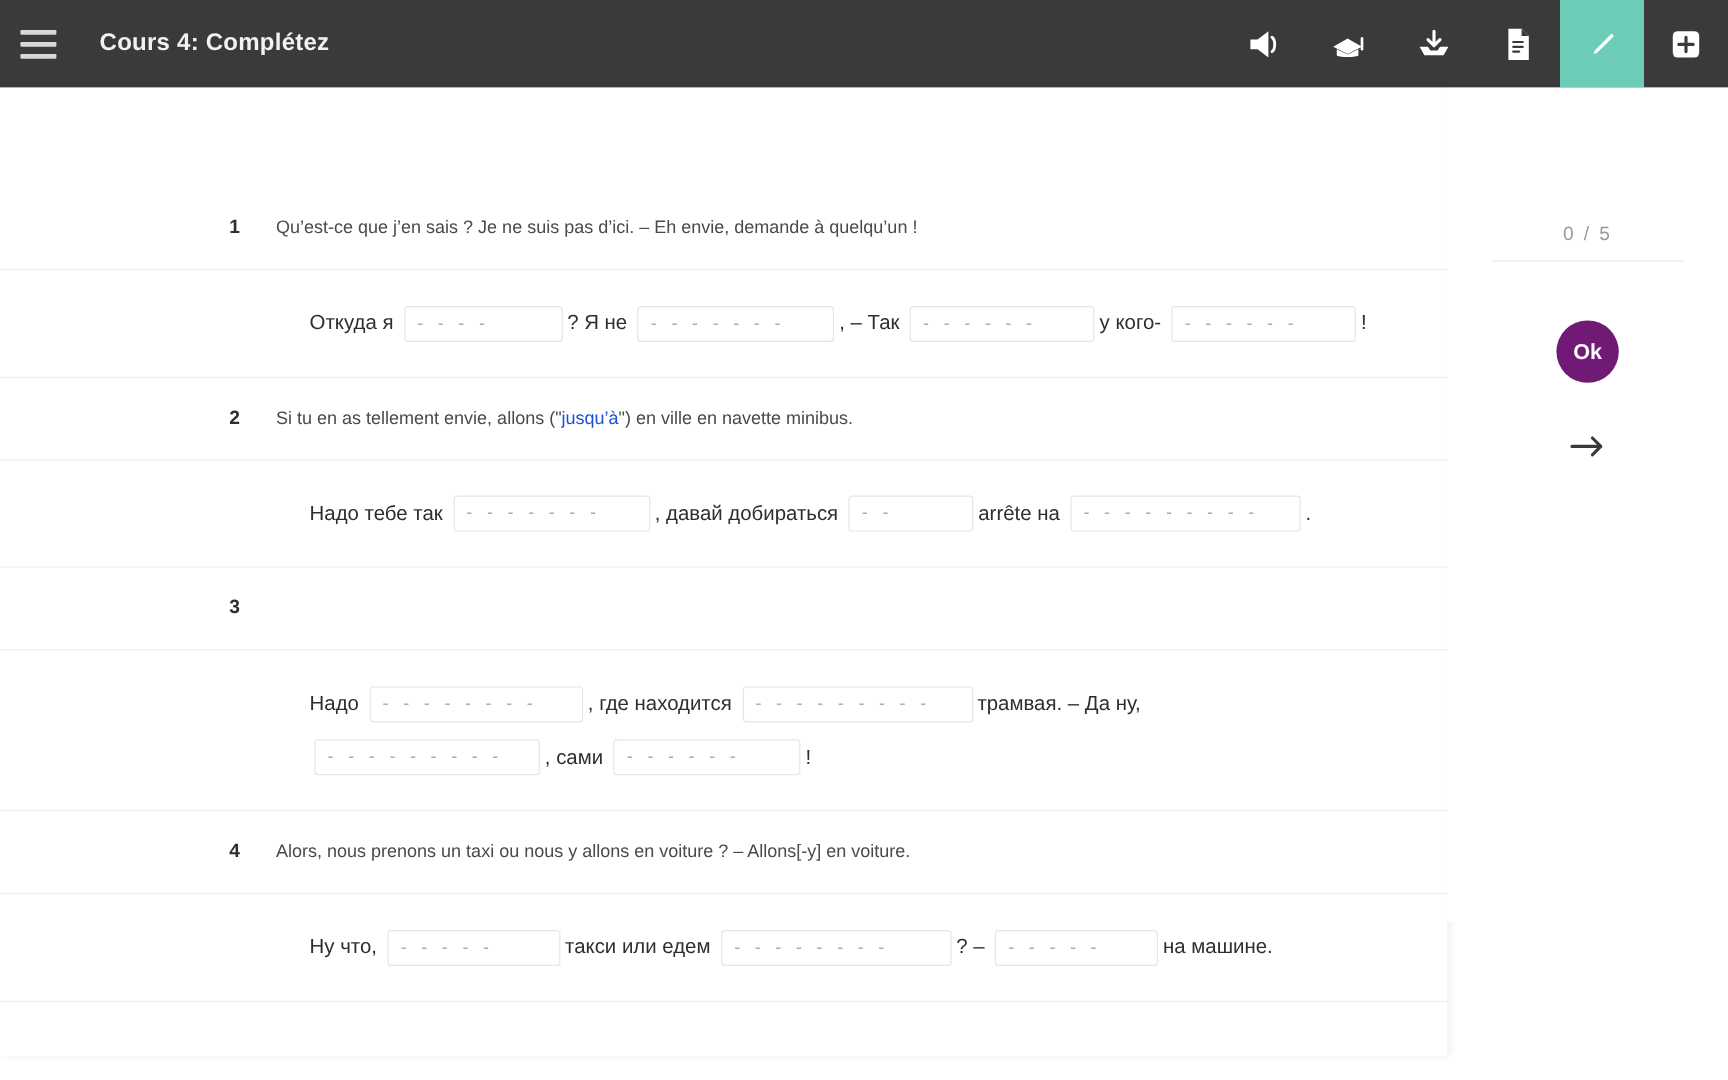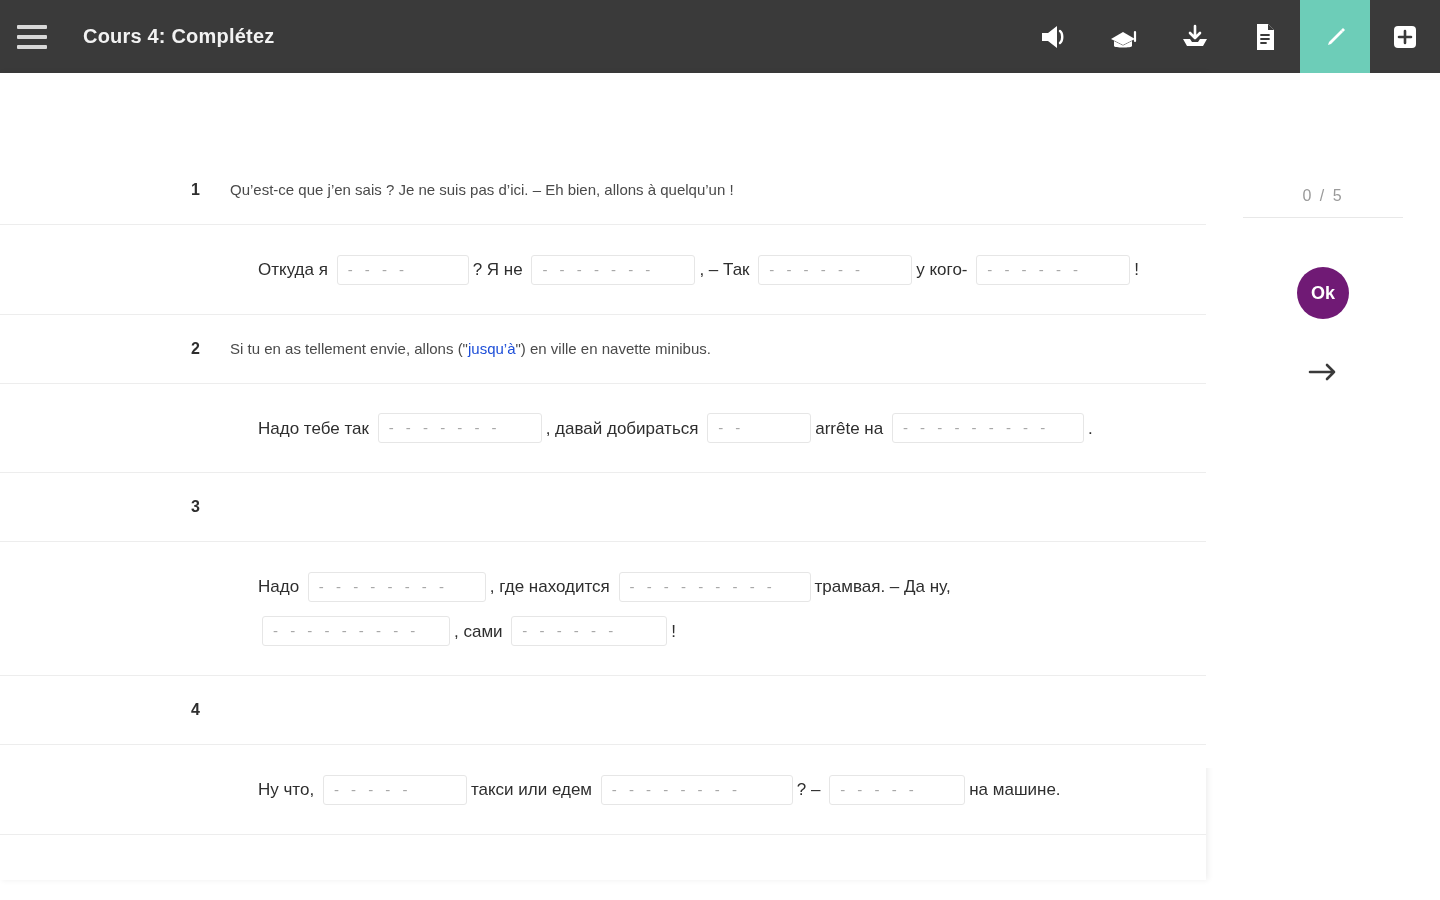--- a/index.html
+++ b/index.html
@@ -199,41 +199,42 @@
         <path d="M16 10v12M10 16h12" stroke="#3a3a3a" stroke-width="2.6" stroke-linecap="round"></path>
       </svg>
     </div>
   </div>
 </div>
 
 <div class="content">
   <div id="items-root">
       <div class="row prompt-row first">
         <div class="q-num">1</div>
-        <div class="q-text"><span>Qu’est-ce que j’en sais ? Je ne suis pas d’ici. – Eh bien, allons à quelqu’un !</span></div>
+        <div class="q-text"><span>Qu’est-ce que j’en sais ? Je ne suis pas d’ici. – Eh envie, demande à quelqu’un !</span></div>
       </div>
       <div class="row answer-row">
         <div class="answer-line"><span class="txt">Откуда я</span> <span class="blank" style="width: 132px;">- - - -</span><span class="txt">? Я не</span> <span class="blank" style="width: 164px;">- - - - - - -</span><span class="txt">, – Так</span> <span class="blank" style="width: 154px;">- - - - - -</span><span class="txt">у кого-</span> <span class="blank" style="width: 154px;">- - - - - -</span><span class="txt">!</span> </div>
       </div>
       <div class="row prompt-row">
         <div class="q-num">2</div>
         <div class="q-text"><span>Si tu en as tellement envie, allons ("</span><span class="hl">jusqu’à</span><span>") en ville en navette minibus.</span></div>
       </div>
       <div class="row answer-row">
         <div class="answer-line"><span class="txt">Надо тебе так</span> <span class="blank" style="width: 164px;">- - - - - - -</span><span class="txt">, давай добираться</span> <span class="blank" style="width: 104px;">- -</span><span class="txt">arrête на</span> <span class="blank" style="width: 192px;">- - - - - - - - -</span><span class="txt">.</span> </div>
       </div>
       <div class="row prompt-row">
         <div class="q-num">3</div>
       </div>
       <div class="row answer-row">
         <div class="answer-line"><span class="txt">Надо</span> <span class="blank" style="width: 178px;">- - - - - - - -</span><span class="txt">, где находится</span> <span class="blank" style="width: 192px;">- - - - - - - - -</span><span class="txt">трамвая. – Да ну,</span> </div>
         <div class="answer-line"><span class="blank" style="width: 188px;">- - - - - - - - -</span><span class="txt">, сами</span> <span class="blank" style="width: 156px;">- - - - - -</span><span class="txt">!</span> </div>
       </div>
       <div class="row prompt-row">
         <div class="q-num">4</div>
+        <div class="q-text"><span>Alors, nous prenons un taxi ou nous y allons en voiture ? – Allons[-y] en voiture.</span></div>
       </div>
       <div class="row answer-row">
         <div class="answer-line"><span class="txt">Ну что,</span> <span class="blank" style="width: 144px;">- - - - -</span><span class="txt">такси или едем</span> <span class="blank" style="width: 192px;">- -   - - - - - -</span><span class="txt">? –</span> <span class="blank" style="width: 136px;">- - - - -</span><span class="txt">на машине.</span> </div>
       </div>
     </div>
 </div>
 
 <div class="side-panel">
   <div class="score">0 / 5</div>
   <div class="score-rule"></div>

